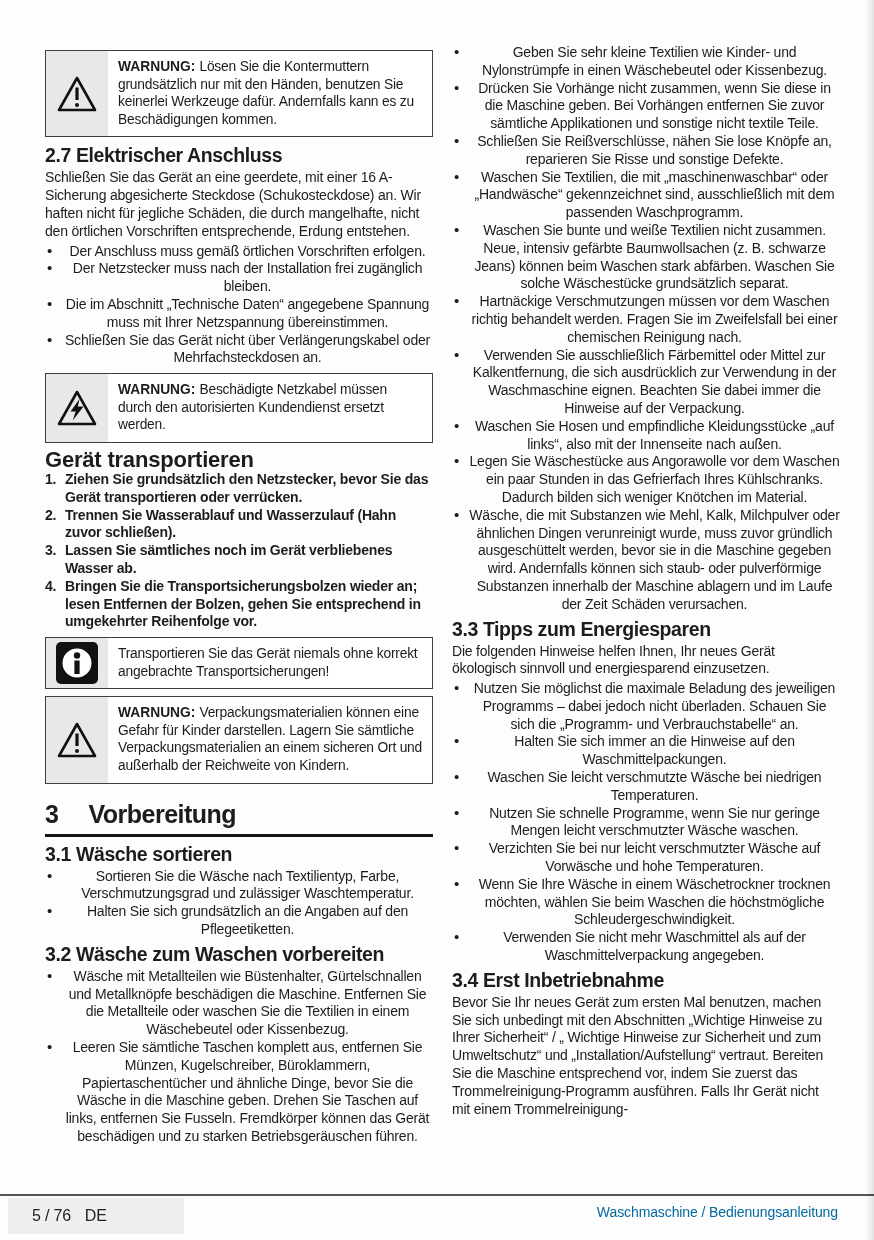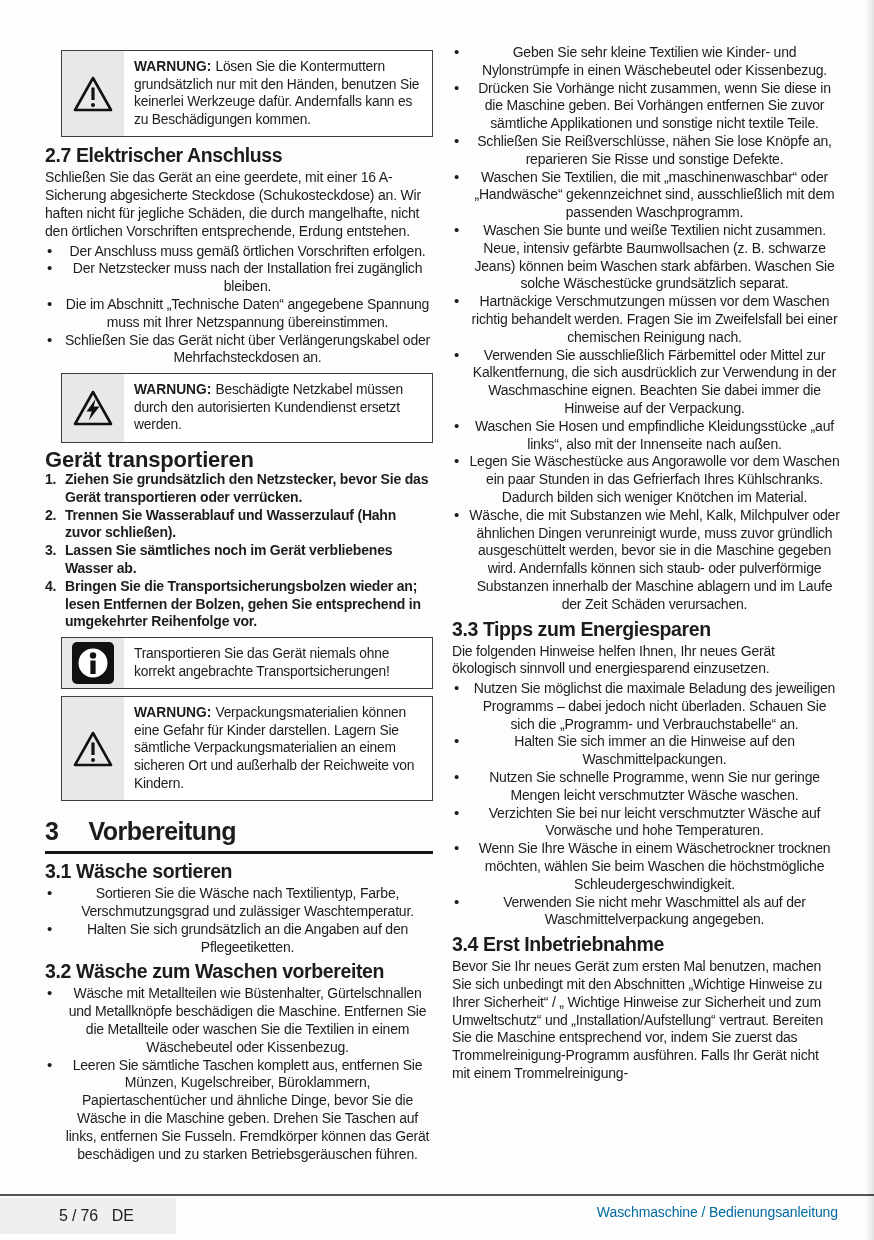--- a/index.html
+++ b/index.html
@@ -19,32 +19,32 @@
   p{margin:0 0 2px 0;}
   .body, li{font-size:14px;line-height:17.8px;}
   h2{font-size:19.5px;line-height:23px;margin:4px 0 2px 0;font-weight:bold;letter-spacing:-0.4px;}
   h3{font-size:22px;line-height:20px;margin:5px 0 1px 0;font-weight:bold;}
   ul,ol{margin:0 0 2px 0;padding:0;list-style:none;}
   ul li{position:relative;padding-left:17px;text-align:center;}
   ul li::before{content:'•';position:absolute;left:2px;top:-1px;font-size:15px;}
   ol{counter-reset:step;font-weight:bold;}
   ol li{position:relative;padding-left:20px;}
   ol li::before{counter-increment:step;content:counter(step) ".";position:absolute;left:0;}
-  .notice-box{display:flex;border:1.5px solid #3f3f3f;margin:6px 0 7px 16px;background:#fff;}
+  .notice-box{display:flex;border:1.5px solid #3f3f3f;margin:6px 0 7px 0;background:#fff;}
   .notice-icon-cell{width:62px;flex:0 0 62px;background:#e8e8e8;display:flex;align-items:center;justify-content:center;}
   .notice-text{padding:7px 8px 6px 10px;font-size:13.8px;line-height:17.6px;}
   .warn-label{font-weight:bold;margin-right:4px;letter-spacing:0;}
   .section-heading{display:flex;gap:30px;align-items:baseline;margin:16px 0 6px 0;
     font-size:25px;font-weight:bold;letter-spacing:-0.5px;
     border-bottom:3px solid #161616;padding-bottom:5px;}
   .footer{position:absolute;left:0;right:0;bottom:0;height:46px;}
   .footer-rule{height:1.5px;background:#555;margin:0;}
   .footer-row{position:relative;height:44px;}
-  .footer-left{position:absolute;left:0;top:2px;width:176px;height:36px;background:#efefef;
-    display:flex;align-items:center;padding-left:59px;box-sizing:border-box;
+  .footer-left{position:absolute;left:8px;top:2px;width:176px;height:36px;background:#efefef;
+    display:flex;align-items:center;padding-left:24px;box-sizing:border-box;
     font-size:16px;color:#222;}
   .footer-left .lang{margin-left:14px;text-align:right;}
   .footer-right{position:absolute;right:36px;top:8px;font-size:14px;color:#0369a1;letter-spacing:-0.1px;}
   svg{display:block;}
 </style>
 </head>
 <body>
 
 <div class="page">
   <div class="columns">
@@ -152,20 +152,21 @@
         <li>Waschen Sie Hosen und empfindliche Kleidungsstücke „auf links“, also mit der Innenseite nach außen.</li>
         <li>Legen Sie Wäschestücke aus Angorawolle vor dem Waschen ein paar Stunden in das Gefrierfach Ihres Kühlschranks. Dadurch bilden sich weniger Knötchen im Material.</li>
         <li>Wäsche, die mit Substanzen wie Mehl, Kalk, Milchpulver oder ähnlichen Dingen verunreinigt wurde, muss zuvor gründlich ausgeschüttelt werden, bevor sie in die Maschine gegeben wird. Andernfalls können sich staub- oder pulverförmige Substanzen innerhalb der Maschine ablagern und im Laufe der Zeit Schäden verursachen.</li>
       </ul>
 
       <h2>3.3 Tipps zum Energiesparen</h2>
       <p class="body">Die folgenden Hinweise helfen Ihnen, Ihr neues Gerät ökologisch sinnvoll und energiesparend einzusetzen.</p>
       <ul>
         <li>Nutzen Sie möglichst die maximale Beladung des jeweiligen Programms – dabei jedoch nicht überladen. Schauen Sie sich die „Programm- und Verbrauchstabelle“ an.</li>
         <li>Halten Sie sich immer an die Hinweise auf den Waschmittelpackungen.</li>
+        <li>Waschen Sie leicht verschmutzte Wäsche bei niedrigen Temperaturen.</li>
         <li>Nutzen Sie schnelle Programme, wenn Sie nur geringe Mengen leicht verschmutzter Wäsche waschen.</li>
         <li>Verzichten Sie bei nur leicht verschmutzter Wäsche auf Vorwäsche und hohe Temperaturen.</li>
         <li>Wenn Sie Ihre Wäsche in einem Wäschetrockner trocknen möchten, wählen Sie beim Waschen die höchstmögliche Schleudergeschwindigkeit.</li>
         <li>Verwenden Sie nicht mehr Waschmittel als auf der Waschmittelverpackung angegeben.</li>
       </ul>
 
       <h2>3.4 Erst Inbetriebnahme</h2>
       <p class="body">Bevor Sie Ihr neues Gerät zum ersten Mal benutzen, machen Sie sich unbedingt mit den Abschnitten „Wichtige Hinweise zu Ihrer Sicherheit“ / „ Wichtige Hinweise zur Sicherheit und zum Umweltschutz“ und „Installation/Aufstellung“ vertraut. Bereiten Sie die Maschine entsprechend vor, indem Sie zuerst das Trommelreinigung-Programm ausführen. Falls Ihr Gerät nicht mit einem Trommelreinigung-</p>
 
     </div>

